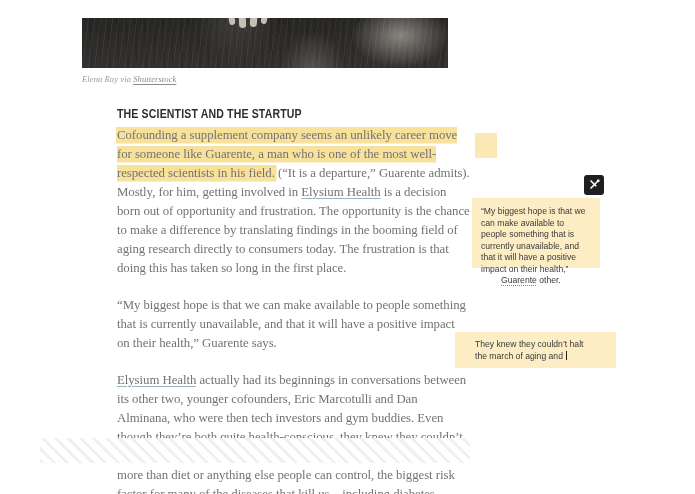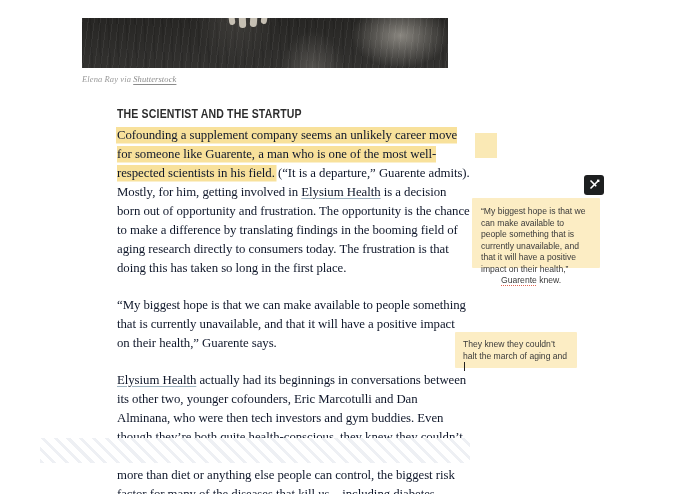--- a/index.html
+++ b/index.html
@@ -35,34 +35,34 @@
     font-style:italic;font-size:8.5px;color:#9a9a9a;letter-spacing:.1px;}
   .caption .seg-link{text-decoration:underline;color:#8b8b8b;cursor:pointer;}
 
   
   .content{position:absolute;left:117px;top:106px;width:353px;}
   .section-heading{
     font-family:"Liberation Sans",sans-serif;font-weight:700;font-size:13.5px;color:#2d2d2d;
     letter-spacing:.2px;transform:scaleX(.78);transform-origin:0 50%;white-space:nowrap;
     margin-bottom:5px;
   }
-  .para{font-size:12.8px;line-height:19px;color:#0f172a;letter-spacing:-.05px;margin-bottom:18px;}
+  .para{font-size:12.8px;line-height:19px;color:#737373;letter-spacing:-.05px;margin-bottom:18px;}
   .para:last-child{margin-bottom:0;}
   .seg-highlight{background:var(--highlight);box-shadow:0 0 0 1.5px var(--highlight);cursor:pointer;}
   .seg-link{text-decoration:underline;text-underline-offset:2px;text-decoration-color:#9db3c0;cursor:pointer;}
 
   
   .sticky-square{position:absolute;left:475px;top:133px;width:22px;height:25px;
     background:var(--sticky-bg);cursor:pointer;}
   .close-button{position:absolute;left:584px;top:175px;width:20px;height:20px;border-radius:3px;
     background:var(--button-bg);display:flex;align-items:center;justify-content:center;cursor:pointer;}
   .note{position:absolute;background:var(--note-bg);font-family:"Liberation Sans",sans-serif;
     font-size:8.6px;line-height:11.5px;color:#3a3a3a;border-radius:1px;cursor:pointer;}
   .note-1{left:472px;top:198px;width:128px;height:70px;padding:8px 9px;}
-  .note-2{left:455px;top:332px;width:122px;height:36px;padding:7px 8px;z-index:5;}
+  .note-2{left:455px;top:332px;width:161px;height:36px;padding:7px 20px;z-index:5;}
   .seg-misspelled{text-decoration:underline dotted var(--misspell);text-underline-offset:2px;margin-left:20px;}
   .caret{display:inline-block;width:1px;height:9px;background:#222;vertical-align:-1px;margin-left:1px;}
 
   
   .hatch{position:absolute;left:40px;top:438px;width:430px;height:25px;
     background:repeating-linear-gradient(45deg,#eef0f4 0 3px,#ffffff 3px 9px);}
 </style>
 </head>
 <body>
 
@@ -91,21 +91,21 @@
   <div class="close-button">
     <span>
       <svg width="11" height="11" viewBox="0 0 11 11">
         <line x1="1.5" y1="9.5" x2="9.5" y2="1.5" stroke="#ffffff" stroke-width="1.6"></line>
         <line x1="1.5" y1="1.5" x2="7.2" y2="7.2" stroke="#ffffff" stroke-width="1.6"></line>
         <rect x="8" y="0.6" width="2.4" height="2.4" fill="#ffffff"></rect>
       </svg>
     </span>
   </div>
 
-  <div class="note note-1"><span class="seg seg-plain">“My biggest hope is that we can make available to people something that is currently unavailable, and that it will have a positive impact on their health,” </span><span class="seg seg-misspelled">Guarente</span><span class="seg seg-plain"> knew.</span></div>
+  <div class="note note-1"><span class="seg seg-plain">“My biggest hope is that we can make available to people something that is currently unavailable, and that it will have a positive impact on their health,” </span><span class="seg seg-misspelled">Guarente</span><span class="seg seg-plain"> other.</span></div>
 
   <div class="note note-2">
     <span>They knew they couldn’t halt the march of aging and </span><span class="caret"></span>
   </div>
 
   <div class="hatch"></div>
 
 </div>
 
 </body></html>

